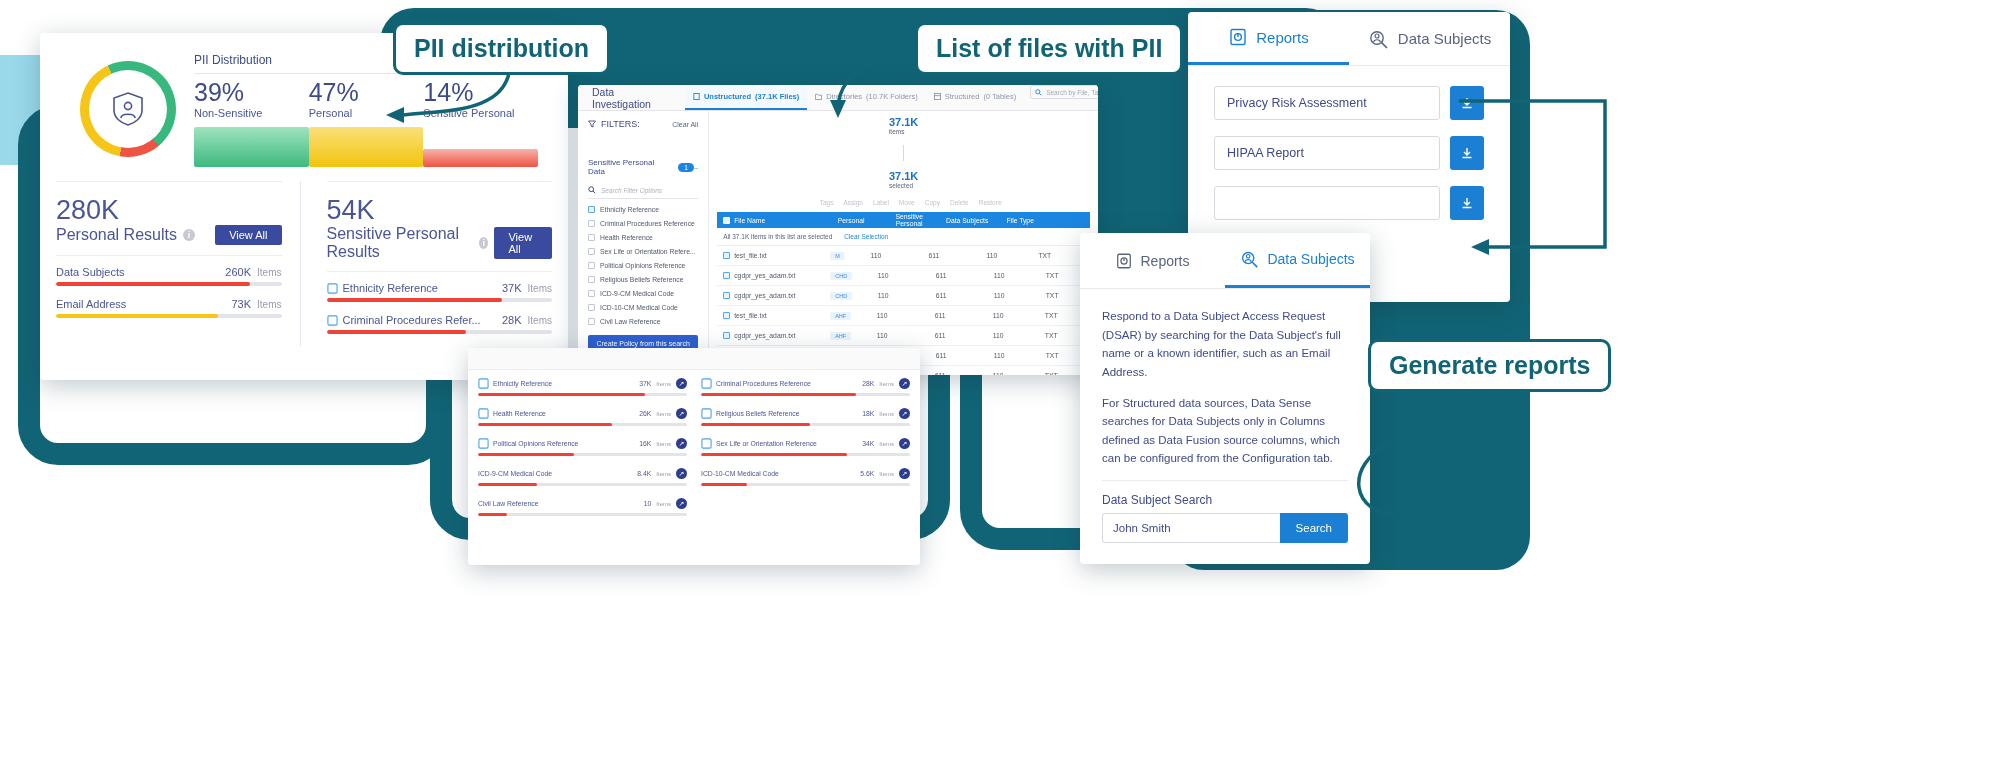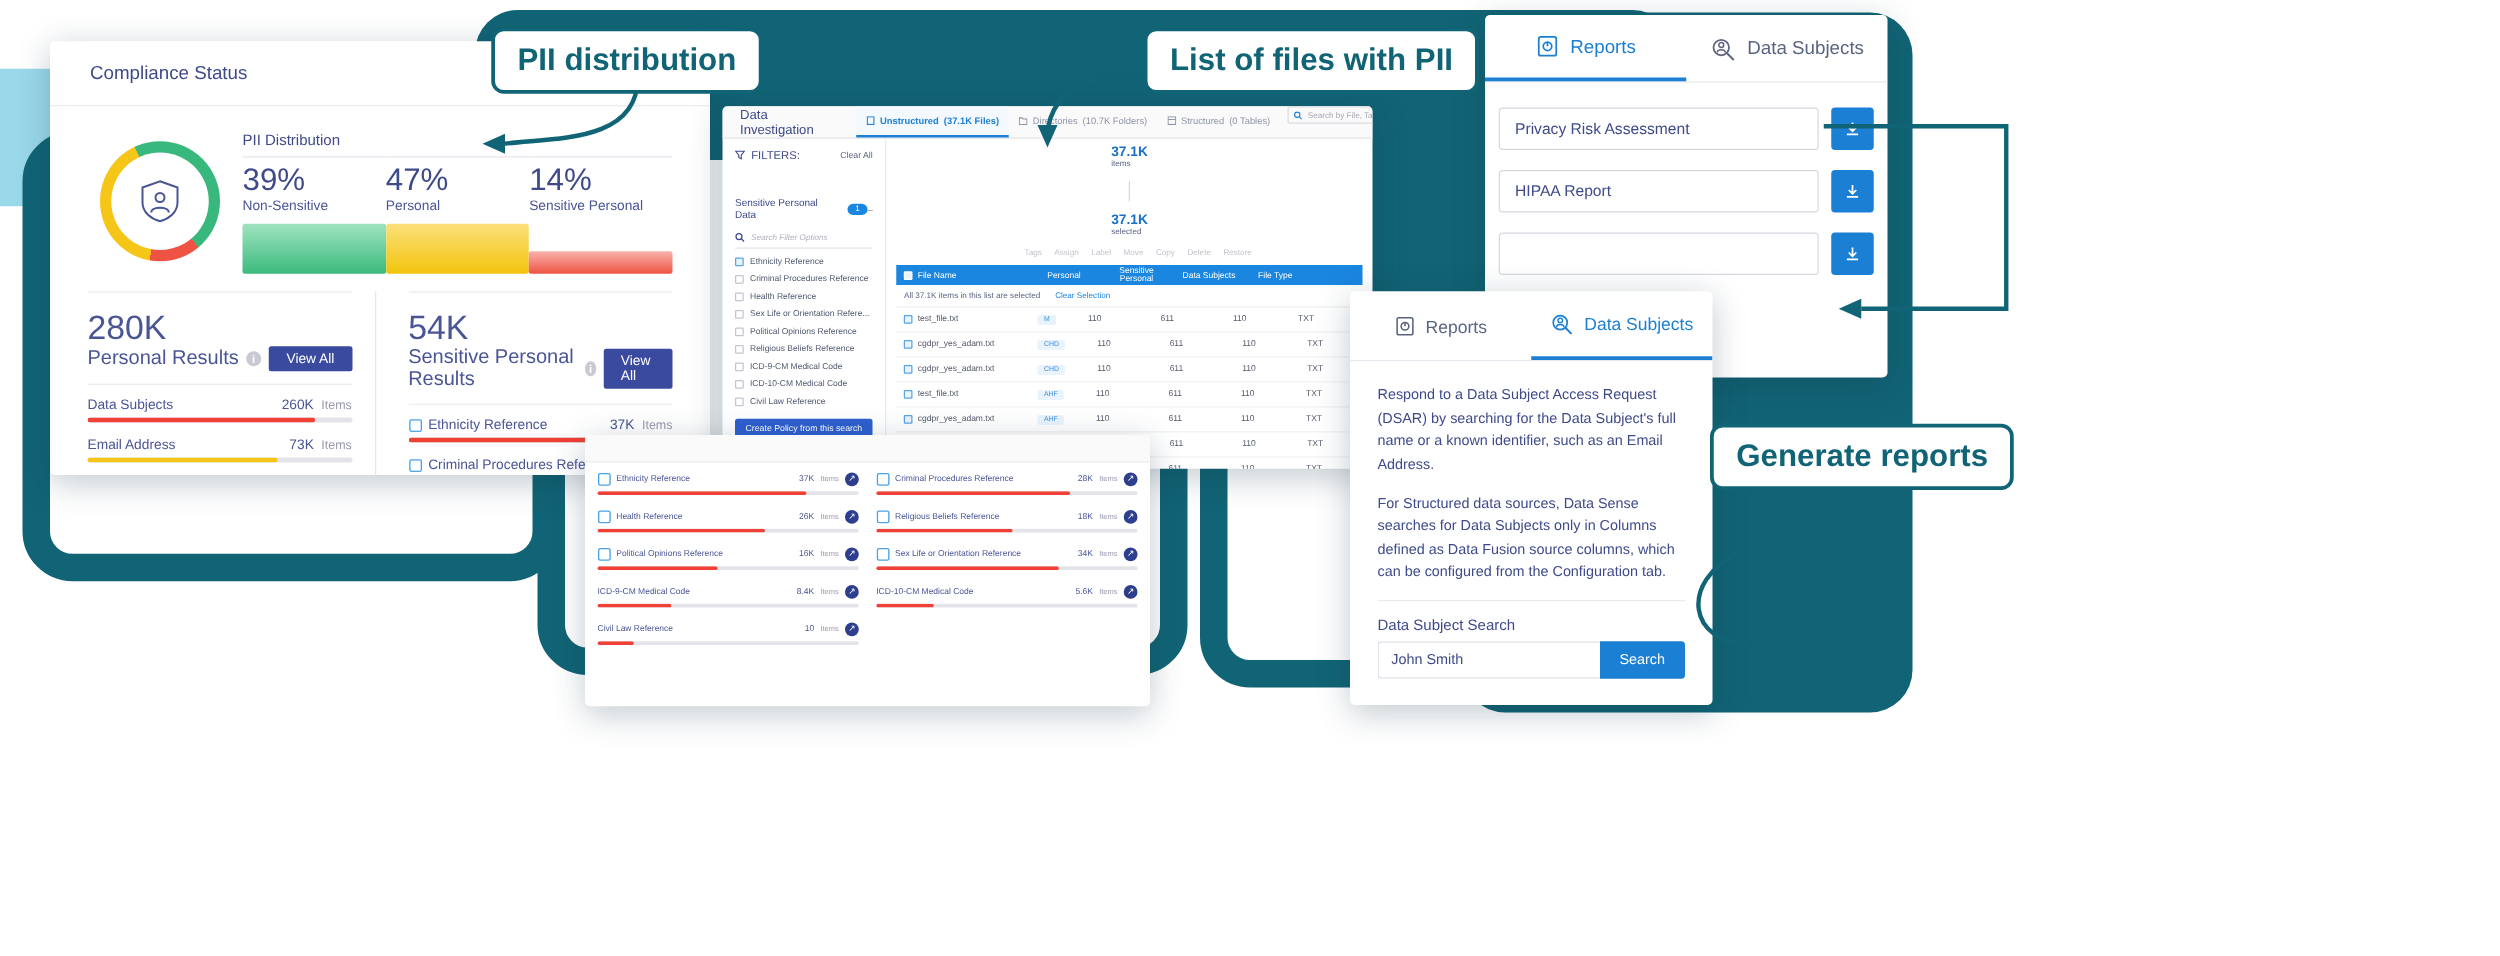--- a/index.html
+++ b/index.html
@@ -52,21 +52,21 @@
   .pii-title { font-size: 12px; color: #3f4a8a; margin-bottom: 6px; }
   .pii-cols { display: flex; }
   .pii-col { flex: 1; border-top: 1px solid #e6e6ee; padding-top: 6px; }
   .pii-pct { font-size: 25px; color: #3f4a8a; font-weight: 300; line-height: 1; }
   .pii-lbl { font-size: 11px; color: #4a5596; margin-top: 2px; }
   .spark { height: 40px; margin-top: 8px; border-radius: 2px; }
   .sp-green { background: linear-gradient(180deg,#9fe3bf,#3cba7d); }
   .sp-yellow { background: linear-gradient(180deg,#fbe07a,#f2c40d); }
   .sp-red { background: linear-gradient(180deg,#f7b3ab,#ef5343); height:18px; margin-top:30px; }
 
-  .comp-stats { display: flex; margin-top: 14px; padding: 0 30px; }
+  .comp-stats { display: flex; margin-top: 14px; padding: 0 16px; }
   .stat-col { flex: 1; padding-right: 18px; }
   .stat-col + .stat-col { border-left: 1px solid #e6e6ee; padding-left: 26px; padding-right: 0; }
   .stat-top { border-top: 1px solid #ececf2; padding-top: 14px; }
   .big-num { font-size: 27px; color: #4a5596; font-weight: 300; line-height: 1.05; }
   .stat-row { display: flex; align-items: center; gap: 6px; margin-top: 1px; }
   .stat-lbl { font-size: 16px; color: #4a5596; }
   .info-dot {
     width: 12px; height: 12px; border-radius: 50%; background: #c9c9d4; color: #fff;
     font-size: 9px; line-height: 12px; text-align: center; font-weight: bold;
   }
@@ -146,21 +146,21 @@
   .pl-unit { color:#9a9ab0; font-size:6px; }
   .pl-track { height:3px; background:#e3e3ea; border-radius:2px; overflow:hidden; }
   .pl-fill { height:100%; background:#ef4136; border-radius:2px; }
   .pl-arrow { width:11px; height:11px; border-radius:50%; background:#2e3e8f; color:#fff; font-size:7px; line-height:11px; text-align:center; }
 
   
   #reports { left: 1188px; top: 12px; width: 322px; height: 290px; }
   .rp-tabs { display:flex; align-items:center; height:54px; border-bottom:1px solid #e8e8ee; }
   .rp-tab { flex:1; display:flex; align-items:center; justify-content:center; gap:8px; font-size:15px; color:#5a6480; height:100%; }
   .rp-tab.active { color:#1b7fd4; border-bottom:3px solid #1b7fd4; font-weight:500; }
-  .rp-list { padding: 20px 11px; }
+  .rp-list { padding: 20px 26px; }
   .rp-row { display:flex; align-items:center; gap:10px; margin-bottom: 16px; }
   .rp-input {
     flex:1; border:1px solid #d8d8e0; border-radius:3px; height:34px;
     display:flex; align-items:center; padding-left:12px; font-size:12.5px; color:#3f4a8a;
   }
   .dl-btn { width:34px; height:34px; background:#1b7fd4; border-radius:3px; display:flex; align-items:center; justify-content:center; }
 
   
   #subjects { left: 1080px; top: 233px; width: 290px; height: 331px; }
   .ds-tabs { display:flex; align-items:center; height:56px; border-bottom:1px solid #e8e8ee; }
@@ -208,21 +208,20 @@
     <span>PII distribution</span>
   </div>
   <div class="callout" style="left:915px; top:22px;">
     <span>List of files with PII</span>
   </div>
   <div class="callout" style="left:1368px; top:339px;">
     <span>Generate reports</span>
   </div>
 
   <div class="card" id="compliance">
-    <div class="comp-head">Compliance Status</div>
     <div class="comp-body">
       <div class="donut">
         <div class="shield">
           <svg width="34" height="38" viewBox="0 0 34 38">
             <path d="M17 3 L31 8 V20 C31 28 24 33 17 35 C10 33 3 28 3 20 V8 Z" fill="none" stroke="#4a5596" stroke-width="1.6"></path>
             <circle cx="17" cy="16" r="3.6" fill="none" stroke="#4a5596" stroke-width="1.6"></circle>
             <path d="M10 28 C10 23 24 23 24 28" fill="none" stroke="#4a5596" stroke-width="1.6"></path>
           </svg>
         </div>
       </div>

